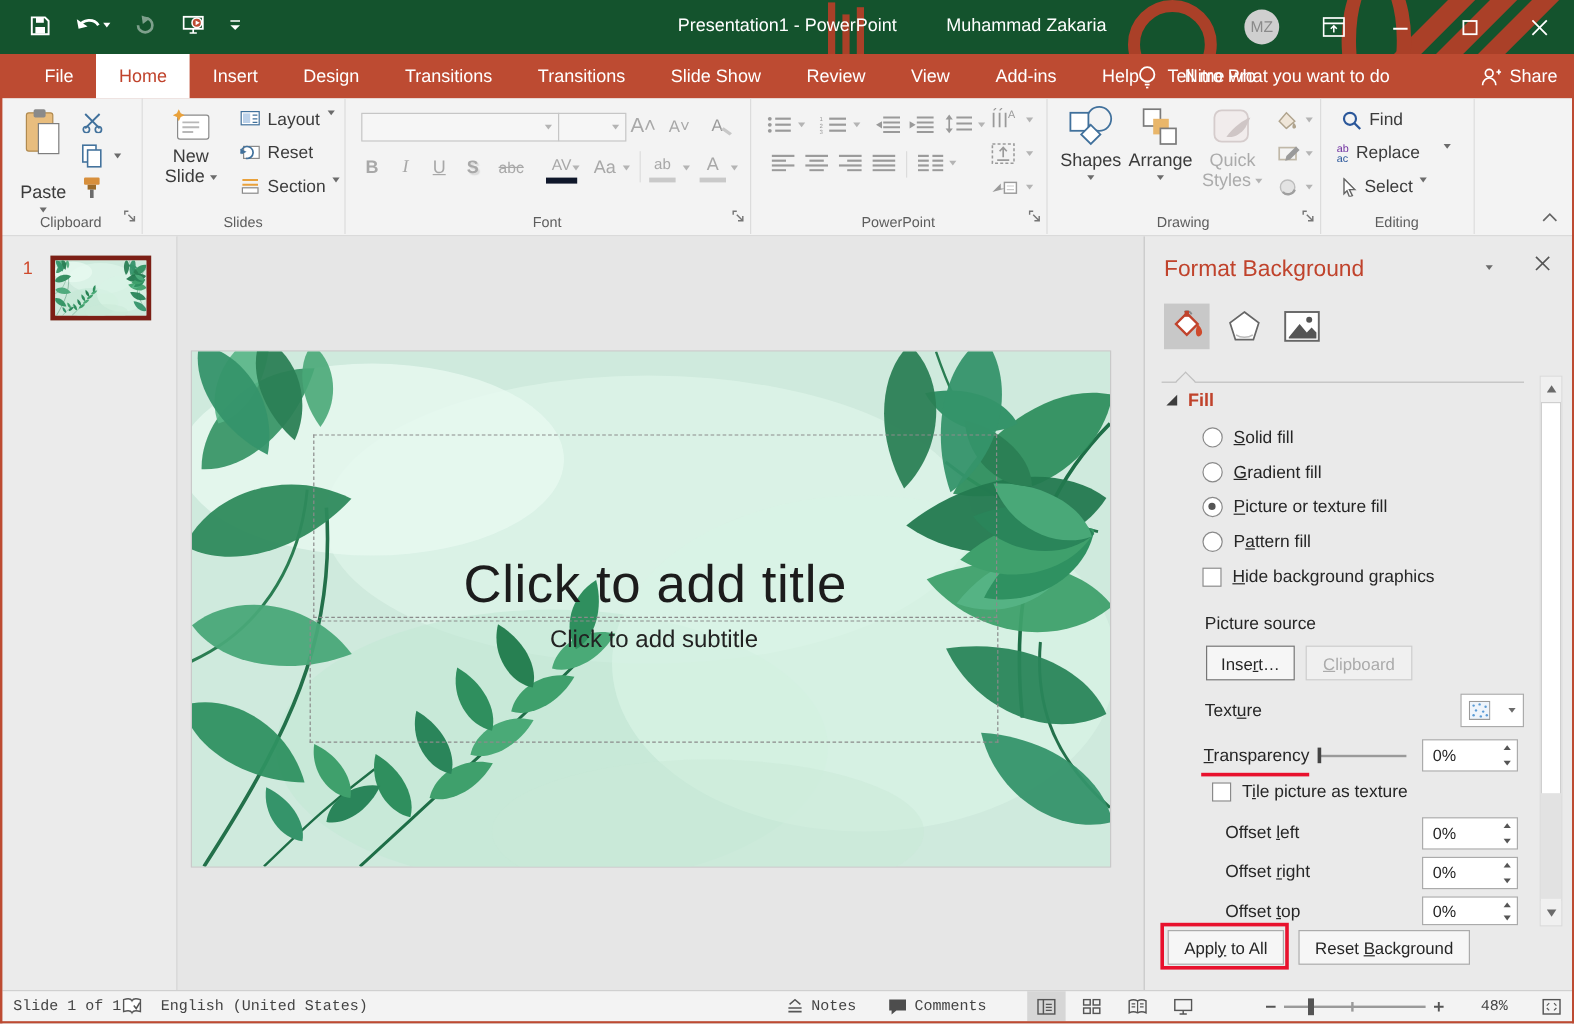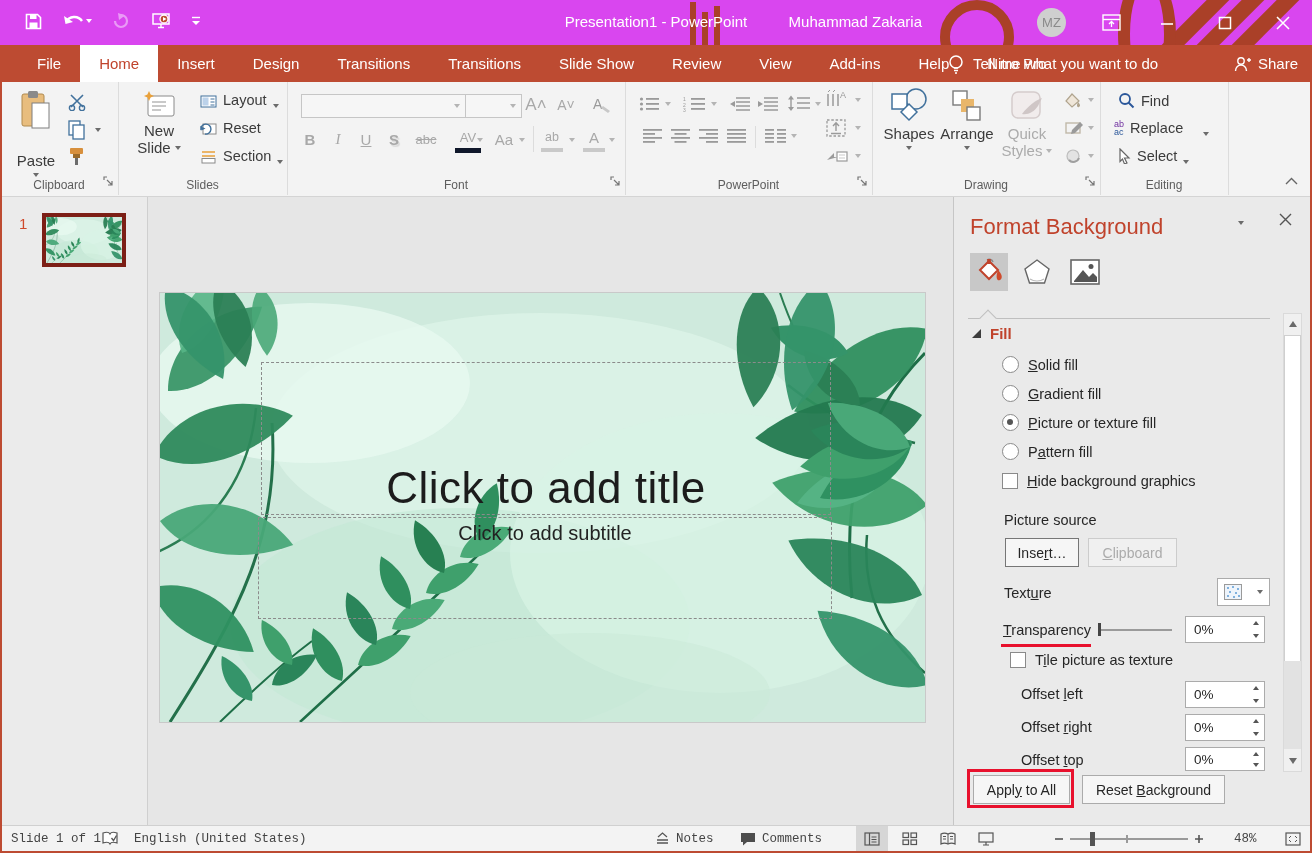--- a/index.html
+++ b/index.html
@@ -1,21 +1,21 @@
 <!DOCTYPE html>
 <html><head>
 <meta charset="utf-8">
 <style>
   html,body{margin:0;padding:0;}
   body{width:1312px;height:853px;position:relative;overflow:hidden;
        font-family:"Liberation Sans",sans-serif;background:#e6e6e6;
        -webkit-font-smoothing:antialiased;}
   .abs{position:absolute;}
   
-  .titlebar{position:absolute;left:0;top:0;right:0;height:45px;background:#d946ef;overflow:hidden;}
+  .titlebar{position:absolute;left:0;top:0;right:0;height:45px;background:#14532d;overflow:hidden;}
   .deco{position:absolute;background:#aa4028;}
   .deco.stripe{transform:rotate(45deg);}
   .titlebar-title{position:absolute;top:13px;left:0;right:0;text-align:center;color:#fff;font-size:15px;}
   .qat{position:absolute;left:22px;top:10px;display:flex;gap:18px;align-items:center;}
   .qat .btn{width:22px;height:22px;display:flex;align-items:center;justify-content:center;}
   .user-name{position:absolute;top:13px;right:390px;color:#fff;font-size:15px;white-space:nowrap;}
   .avatar{position:absolute;top:8px;right:246px;width:29px;height:29px;border-radius:50%;background:#cfcfcf;
           color:#8a8a8a;font-size:13px;display:flex;align-items:center;justify-content:center;}
   .winbtn{position:absolute;top:0;width:46px;height:45px;display:flex;align-items:center;justify-content:center;}
   
@@ -24,21 +24,21 @@
   .tab{padding:0 19px;height:37px;display:flex;align-items:center;cursor:default;}
   .tab.active{background:#fff;color:#c0432c;}
   .tellme{position:absolute;left:948px;top:0;height:37px;display:flex;align-items:center;gap:9px;color:#fff;}
   .share{position:absolute;right:14px;top:0;height:37px;display:flex;align-items:center;gap:7px;color:#fff;}
   
   .ribbon{position:absolute;left:0;top:82px;right:0;height:114px;background:#f3f3f3;border-bottom:1px solid #d4d4d4;}
   .rgroup{position:absolute;top:0;height:113px;border-right:1px solid #dcdcdc;}
   .glabel{position:absolute;bottom:3px;left:0;right:0;text-align:center;font-size:12px;color:#5d5d5d;}
   .launcher{position:absolute;bottom:4px;right:4px;}
   .bigbtn{position:absolute;display:flex;flex-direction:column;align-items:center;color:#3b3b3b;font-size:15px;}
-  .smallrow{position:absolute;display:flex;align-items:flex-end;gap:6px;color:#3b3b3b;font-size:14.5px;white-space:nowrap;}
+  .smallrow{position:absolute;display:flex;align-items:flex-start;gap:6px;color:#3b3b3b;font-size:14.5px;white-space:nowrap;}
   .dis{color:#ababab !important;}
   .caret{width:0;height:0;border-left:3.5px solid transparent;border-right:3.5px solid transparent;border-top:4px solid #6b6b6b;display:inline-block;}
   .caret.w{border-top-color:#fff;}
   .caret.d{border-top-color:#b4b4b4;}
   .combo{background:#f6f6f6;border:1px solid #c6c6c6;height:22px;display:flex;align-items:center;justify-content:flex-end;padding-right:5px;}
   .fglyph{font-size:15px;color:#a8a8a8;display:inline-flex;align-items:center;justify-content:center;width:22px;height:22px;}
   .chev-collapse{position:absolute;right:14px;bottom:8px;color:#666;font-size:13px;}
   
   .thumbpanel{position:absolute;left:2px;top:197px;width:145px;bottom:28px;background:#ebebeb;border-right:1px solid #cfcfcf;}
   .slide-num{position:absolute;left:17px;top:18px;color:#cf4a2c;font-size:15px;}
@@ -47,21 +47,21 @@
   .canvas{position:absolute;left:148px;top:197px;right:358px;bottom:28px;background:#e6e6e6;}
   .slide{position:absolute;left:12px;top:96px;width:765px;height:429px;background:#d4efe2;box-shadow:0 0 0 1px #c9c9c9;}
   .slide-art{position:absolute;left:0;top:0;width:100%;height:100%;}
   .ph{position:absolute;border:1px dashed #8b8b8b;}
   .ph-title{left:101px;top:69px;width:568px;height:151px;display:flex;align-items:flex-end;justify-content:center;}
   .ph-title .t{font-size:44px;font-weight:300;color:#1c1c1c;line-height:1.1;margin-bottom:2px;letter-spacing:.5px;}
   .ph-sub{left:98px;top:224px;width:572px;height:100px;display:flex;align-items:flex-start;justify-content:center;}
   .ph-sub .t{font-size:20px;color:#222;margin-top:4px;}
   
   .pane{position:absolute;right:2px;top:197px;width:356px;bottom:28px;background:#eaeaea;border-left:1px solid #c6c6c6;font-size:14.5px;color:#262626;}
-  .pane-title{position:absolute;left:16px;top:17px;font-size:22px;color:#c0432c;}
+  .pane-title{position:absolute;left:16px;top:17px;font-size:19px;color:#c0432c;}
   .pane-close{position:absolute;right:18px;top:16px;}
   .pane-dd{position:absolute;right:66px;top:24px;}
   .tabicon{position:absolute;top:56px;width:38px;height:38px;display:flex;align-items:center;justify-content:center;}
   .tabicon.sel{background:#c8c8c8;}
   .pane-divider{position:absolute;left:14px;right:40px;top:121px;border-top:1px solid #bfbfbf;}
   .notch{position:absolute;left:28px;top:115px;width:11px;height:11px;background:#eaeaea;border-left:1px solid #bfbfbf;border-top:1px solid #bfbfbf;transform:rotate(45deg);}
   .tri-exp{width:0;height:0;border-bottom:9px solid #3d3d3d;border-left:9px solid transparent;display:inline-block;}
   .fill-head{position:absolute;left:18px;top:128px;display:flex;align-items:center;gap:9px;}
   .fill-head .txt{color:#c0432c;font-weight:bold;font-size:15px;}
   .optrow{position:absolute;left:48px;display:flex;align-items:center;gap:9px;}

